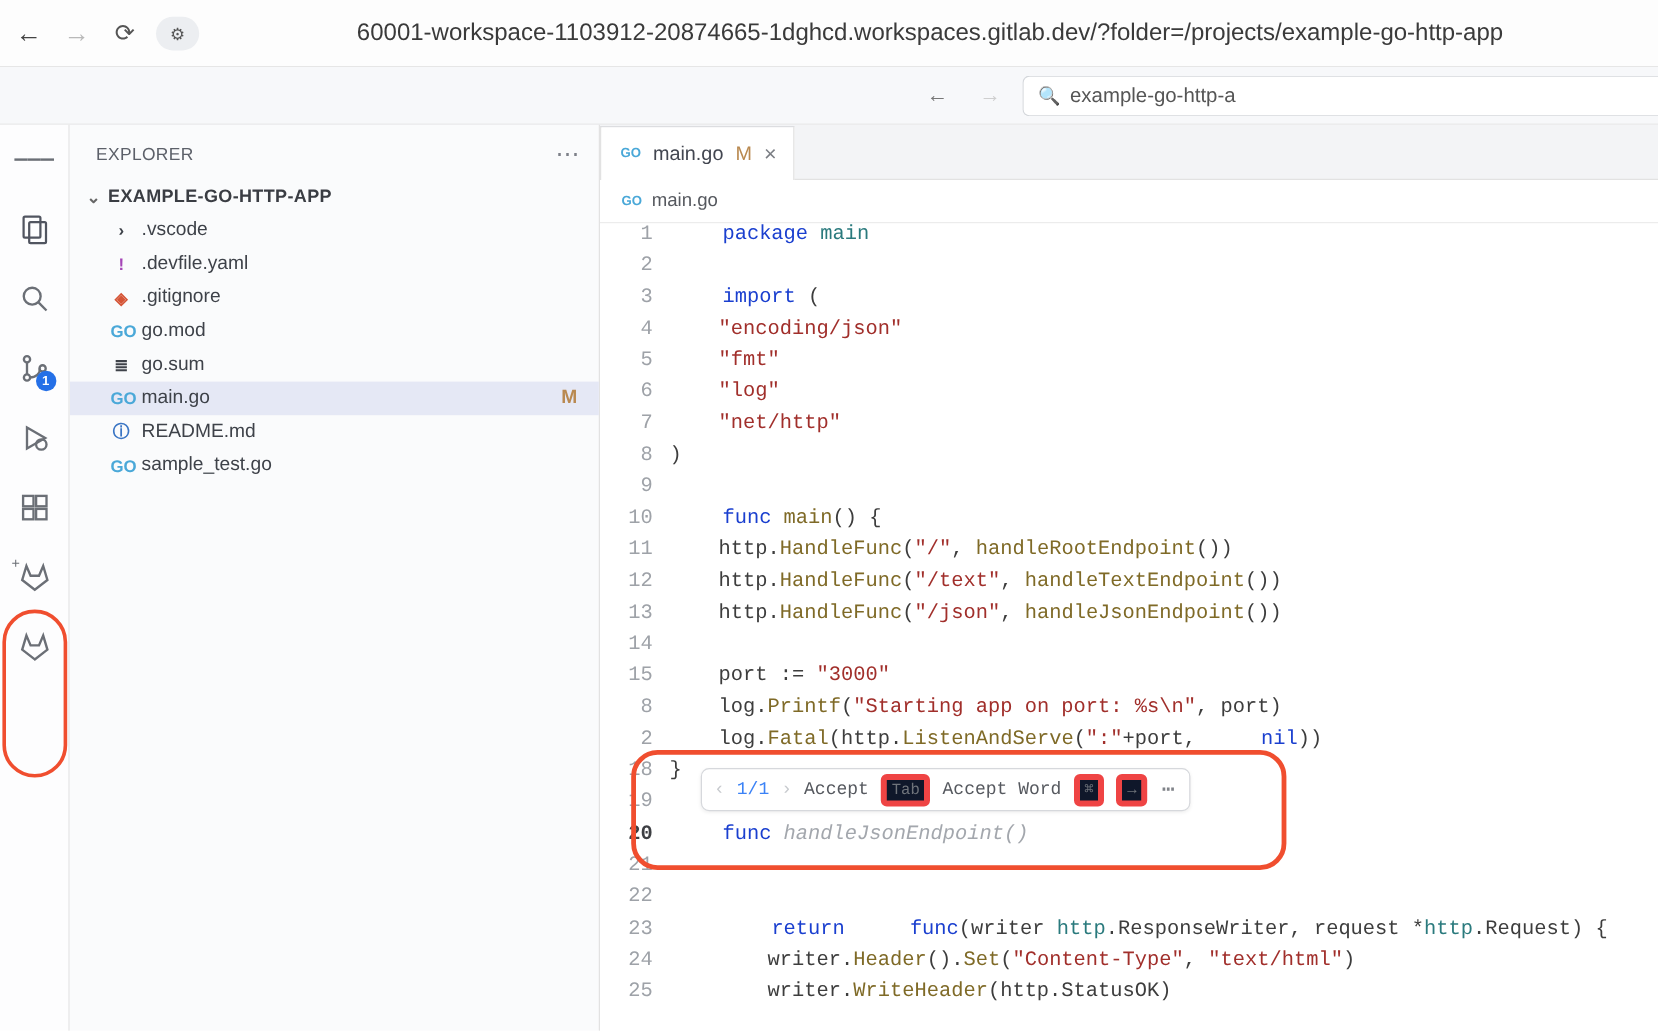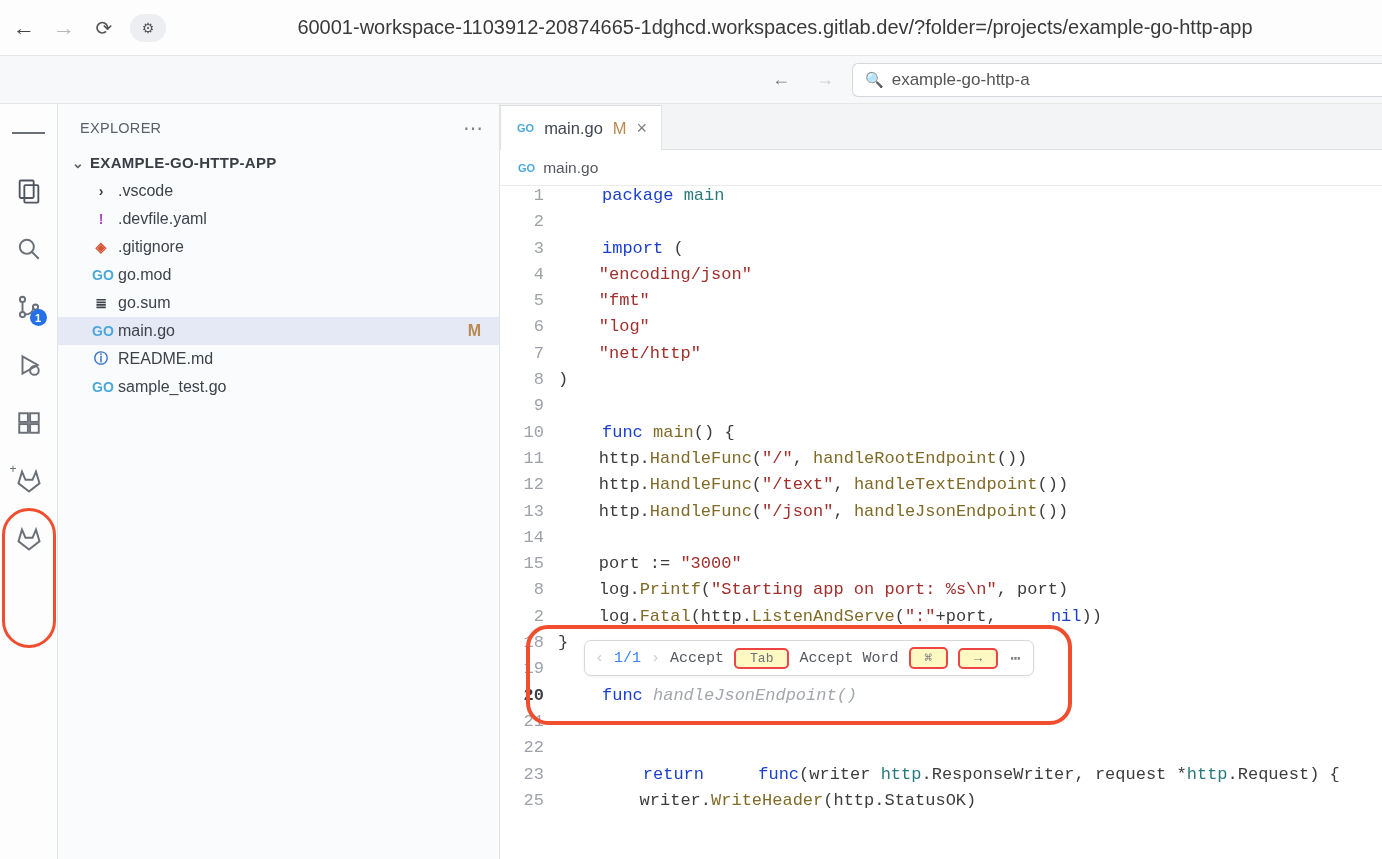--- a/index.html
+++ b/index.html
@@ -160,22 +160,22 @@
     border:1px solid #d6d8dc;
     border-radius:7px;
     display:flex; align-items:center;
     gap:10px; padding:0 10px;
     color:#56595f; font-size:15px;
     box-shadow:0 1px 3px rgba(0,0,0,.06);
   }
   .suggest-bar .chev{color:#c7cace;font-size:15px;}
   .suggest-bar .cnt{color:#3b82f6;}
   .key-chip{
-    border:2px solid #ef4444; border-radius:5px;
-    padding:1px 14px; font-size:13px;color:#6f737a; background:#fef9c3;
+    border:5px solid #ef4444; border-radius:5px;
+    padding:1px 4px; font-size:13px;color:#6f737a; background:#0f172a;
   }
   .suggest-bar .dots{color:#808389;letter-spacing:2px;font-size:18px;margin-left:2px;}
   svg { display:block; }
 </style>
 </head>
 <body>
 
 <div class="browser-bar">
   <div class="nav-arrow enabled">←</div>
   <div class="nav-arrow">→</div>
@@ -407,18 +407,22 @@
           <div class="content"><span></span></div>
         </div>
         <div class="code-line">
           <div class="gutter">22</div>
         </div>
         <div class="code-line">
           <div class="gutter">23</div>
           <div class="content"><span>    </span><span class="tk-kw">return</span><span> </span><span class="tk-kw">func</span><span>(writer </span><span class="tk-type">http</span><span>.ResponseWriter, request *</span><span class="tk-type">http</span><span>.Request) {</span></div>
         </div>
         <div class="code-line">
+          <div class="gutter">24</div>
+          <div class="content"><span>        writer.</span><span class="tk-fn">Header</span><span>().</span><span class="tk-fn">Set</span><span>(</span><span class="tk-str">"Content-Type"</span><span>, </span><span class="tk-str">"text/html"</span><span>)</span></div>
+        </div>
+        <div class="code-line">
           <div class="gutter">25</div>
           <div class="content"><span>        writer.</span><span class="tk-fn">WriteHeader</span><span>(http.StatusOK)</span></div>
         </div>
       </div>
   </div>
 </div>
 
 </body></html>

